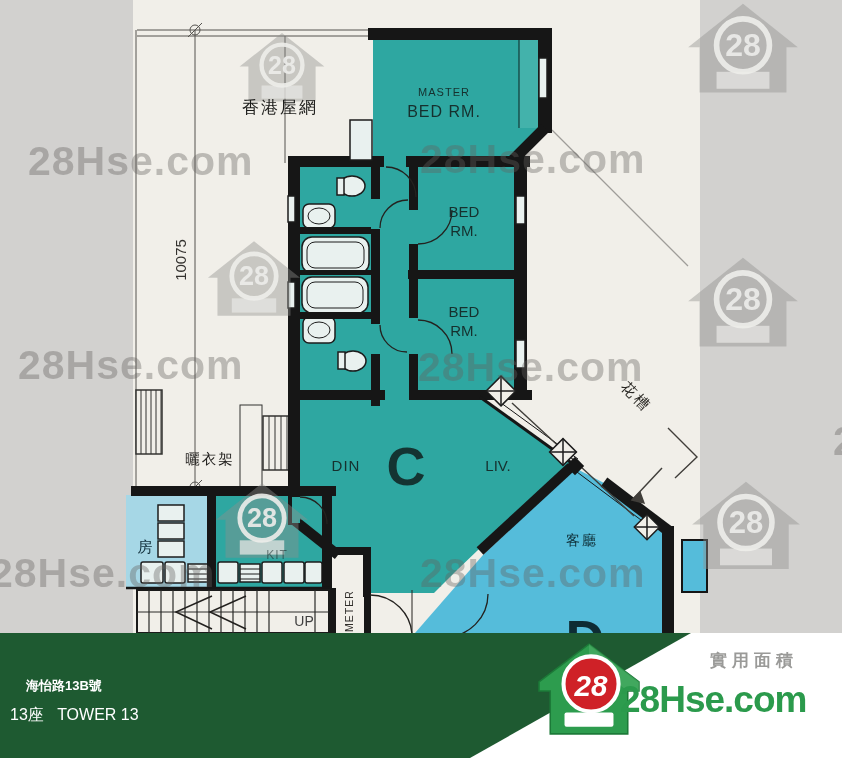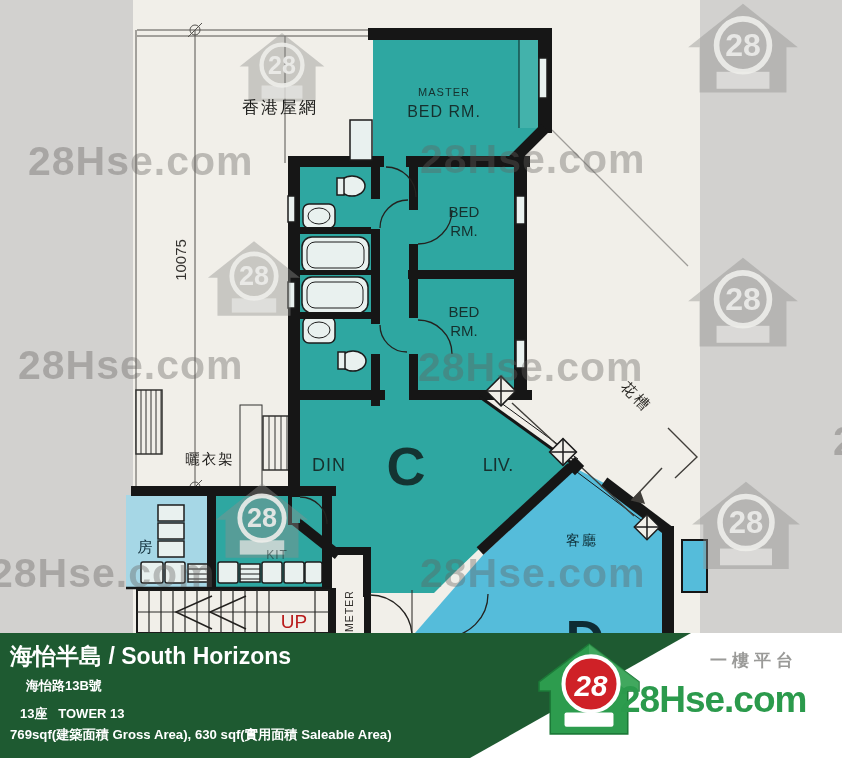--- a/index.html
+++ b/index.html
@@ -14,21 +14,21 @@
   
   .wmtext{position:absolute;z-index:10;font-weight:700;font-size:41px;letter-spacing:1px;
           color:rgba(100,98,95,.38);white-space:nowrap;font-family:"Liberation Sans",sans-serif;}
   
   .footer{position:absolute;left:0;top:633px;width:842px;height:125px;background:#ffffff;z-index:30;}
   .footer-green{position:absolute;left:0;top:0;width:842px;height:125px;background:var(--footer-green,#1e5a31);
                 clip-path:polygon(0 0,691px 0,470px 125px,0 125px);}
   .footer .t{position:absolute;color:#fff;white-space:pre;font-family:"Liberation Sans",sans-serif;}
   .f-title{left:10px;top:8px;font-size:23px;font-weight:700;}
   .f-addr{left:26px;top:44px;font-size:13px;font-weight:700;}
-  .f-tower{left:20px;top:72px;font-size:13px;font-weight:700;}
+  .f-tower{left:10px;top:72px;font-size:16px;font-weight:400;}
   .f-area{left:10px;top:93px;font-size:13.2px;font-weight:600;}
   .logoblk{position:absolute;left:538px;top:10px;width:300px;height:110px;}
   .logoblk .cn{position:absolute;left:172px;top:6px;font-size:17px;letter-spacing:5px;color:#9a9a98;font-weight:600;}
   .logoblk .brand{position:absolute;left:82px;top:36px;font-size:37px;font-weight:800;letter-spacing:-1px;
                   color:var(--logo-green,#2b9a4c);}
   .wm28{font-family:"Liberation Sans",sans-serif;font-weight:700;fill:#ececea;opacity:.92;}
   .fill-c{fill:var(--unit-c,#2ea7a1);}
   .fill-d{fill:var(--unit-d,#55bcda);}
   .fill-l{fill:var(--room-light,#a6d7e6);}
   .fix{fill:#e9f1ef;stroke:#1c1c1c;stroke-width:1.5;}
@@ -236,46 +236,44 @@
   <span class="lbl" style="left:210px;top:460px;font-size:14.5px;letter-spacing:2px;color:#22201e">曬衣架</span>
 
   <span class="lbl" style="left:444px;top:92px;font-size:11px;letter-spacing:1px">MASTER</span>
   <span class="lbl" style="left:444px;top:112px;font-size:16px;letter-spacing:1px">BED RM.</span>
 
   <span class="lbl" style="left:464px;top:212px;font-size:15px">BED</span>
   <span class="lbl" style="left:464px;top:231px;font-size:15px">RM.</span>
   <span class="lbl" style="left:464px;top:312px;font-size:15px">BED</span>
   <span class="lbl" style="left:464px;top:331px;font-size:15px">RM.</span>
 
-  <span class="lbl" style="left:329px;top:466px;font-size:18px;letter-spacing:1px">DIN</span>
+  <span class="lbl" style="left:346px;top:466px;font-size:15px;letter-spacing:1px">DIN</span>
   <span class="lbl" style="left:406px;top:467px;font-size:54px;font-weight:700;color:#143432">C</span>
-  <span class="lbl" style="left:498px;top:466px;font-size:18px">LIV.</span>
+  <span class="lbl" style="left:498px;top:466px;font-size:15px">LIV.</span>
 
   <span class="lbl rot45" style="left:636px;top:397px;font-size:15px;letter-spacing:3px;color:#2a2824">花槽</span>
   <span class="lbl" style="left:582px;top:541px;font-size:14px;letter-spacing:2px;color:#0e2c34">客廳</span>
   <span class="lbl" style="left:585px;top:640px;font-size:54px;font-weight:700;color:#0e2c34">D</span>
 
   <span class="lbl" style="left:145px;top:547px;font-size:15px;color:#102e3a">房</span>
   <span class="lbl" style="left:277px;top:556px;font-size:12px;color:rgba(20,40,40,.55);letter-spacing:1px">KIT</span>
-  <span class="lbl" style="left:294px;top:622px;font-size:19px;color:#b91c1c">UP</span>
+  <span class="lbl" style="left:304px;top:622px;font-size:14px;color:#404040">UP</span>
   <span class="lbl rot90" style="left:350px;top:611px;font-size:10.5px;letter-spacing:1px;color:#2f2d2a">METER</span>
 
   <div class="footer">
     <div class="footer-green"></div>
-    <span class="t f-title">海怡半島 / South Horizons</span>
     <span class="t f-addr">海怡路13B號</span>
     <span class="t f-tower">13座   TOWER 13</span>
-    <span class="t f-area">769sqf(建築面積 Gross Area), 630 sqf(實用面積 Saleable Area)</span>
 
     <div class="logoblk">
       <svg width="102" height="94" viewBox="0 0 100 92">
         <path d="M50 1 L99 38 L99 47 L88 47 L88 89 L12 89 L12 47 L1 47 L1 38 Z" fill="#2d9c4e" stroke="#1c7a38" stroke-width="1.5"></path>
         <path d="M50 1 L99 38 L99 47 L88 47 L50 18 Z" fill="#55b46e" opacity="0.5"></path>
         <rect x="26" y="68" width="48" height="14" rx="2" fill="#ffffff"></rect>
         <circle cx="52" cy="40" r="27" fill="var(--logo-red,#cf2127)" stroke="#ffffff" stroke-width="4"></circle>
         <text x="52" y="42" text-anchor="middle" dominant-baseline="central" font-size="29" font-weight="800" font-style="italic" fill="#ffffff" font-family="Liberation Sans, sans-serif">28</text>
       </svg>
-      <span class="cn">一樓平台</span>
+      <span class="cn">實用面積</span>
       <span class="brand">28Hse.com</span>
     </div>
   </div>
 
 </div>
 
 </body></html>

